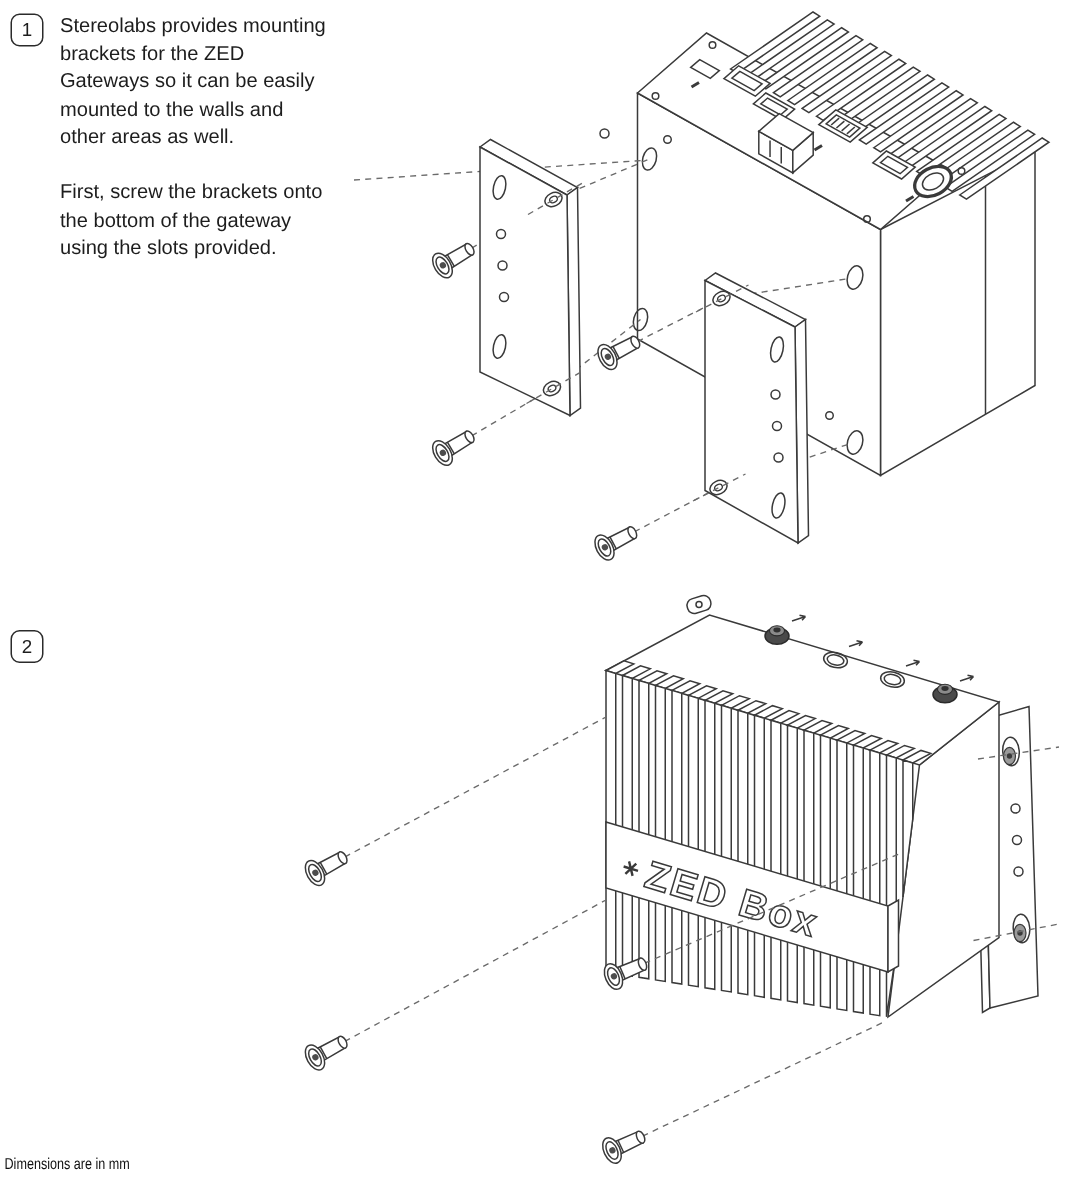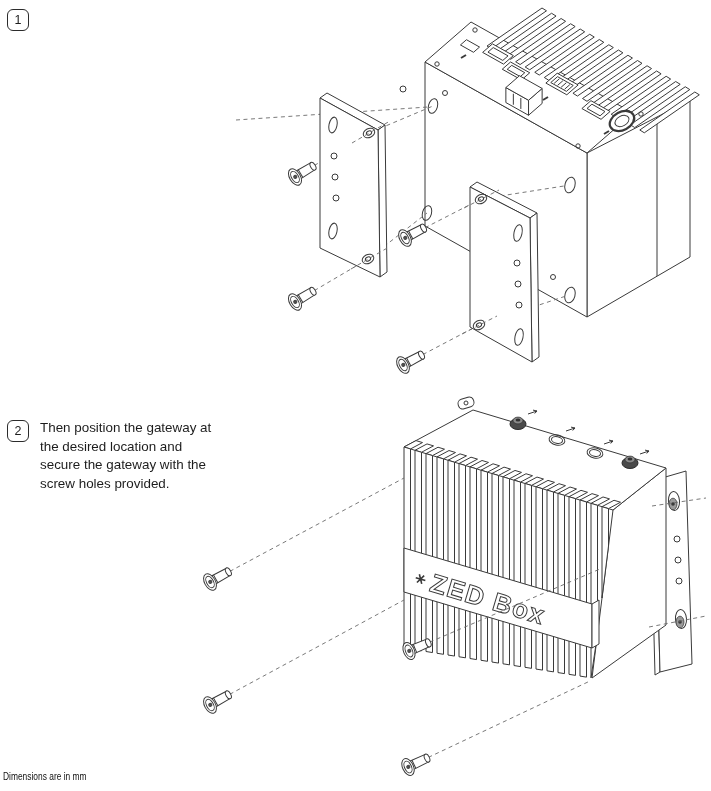--- a/index.html
+++ b/index.html
@@ -29,31 +29,35 @@
 </style>
 </head>
 <body>
 
 <div style="width:711px;height:791px;">
 
   <div class="step step1">
     <div class="step-num">
       <span>1</span>
     </div>
+    <div class="step-text">
+      <p>Stereolabs provides mounting
+brackets for the ZED
+Gateways so it can be easily
+mounted to the walls and
+other areas as well.</p>
+      <p>First, screw the brackets onto
+the bottom of the gateway
+using the slots provided.</p>
+    </div>
   </div>
 
   <div class="step step2">
     <div class="step-num">
       <span>2</span>
-    </div>
-    <div class="step-text">
-      <p>Then position the gateway at
-the desired location and
-secure the gateway with the
-screw holes provided.</p>
     </div>
   </div>
 
   <svg class="illos" width="711" height="791" viewBox="0 0 711 791">
     <defs>
       <g id="screw">
         <path class="fw" d="M2,-4.6 L21,-4.1 L21,4.1 L2,4.6 Z"></path>
         <ellipse class="fw" cx="21" cy="0" rx="2.4" ry="4.3"></ellipse>
         <line class="ln" x1="6.5" y1="-4.5" x2="6.5" y2="4.5"></line>
         <ellipse class="fw" cx="0" cy="0" rx="5.4" ry="9"></ellipse>

